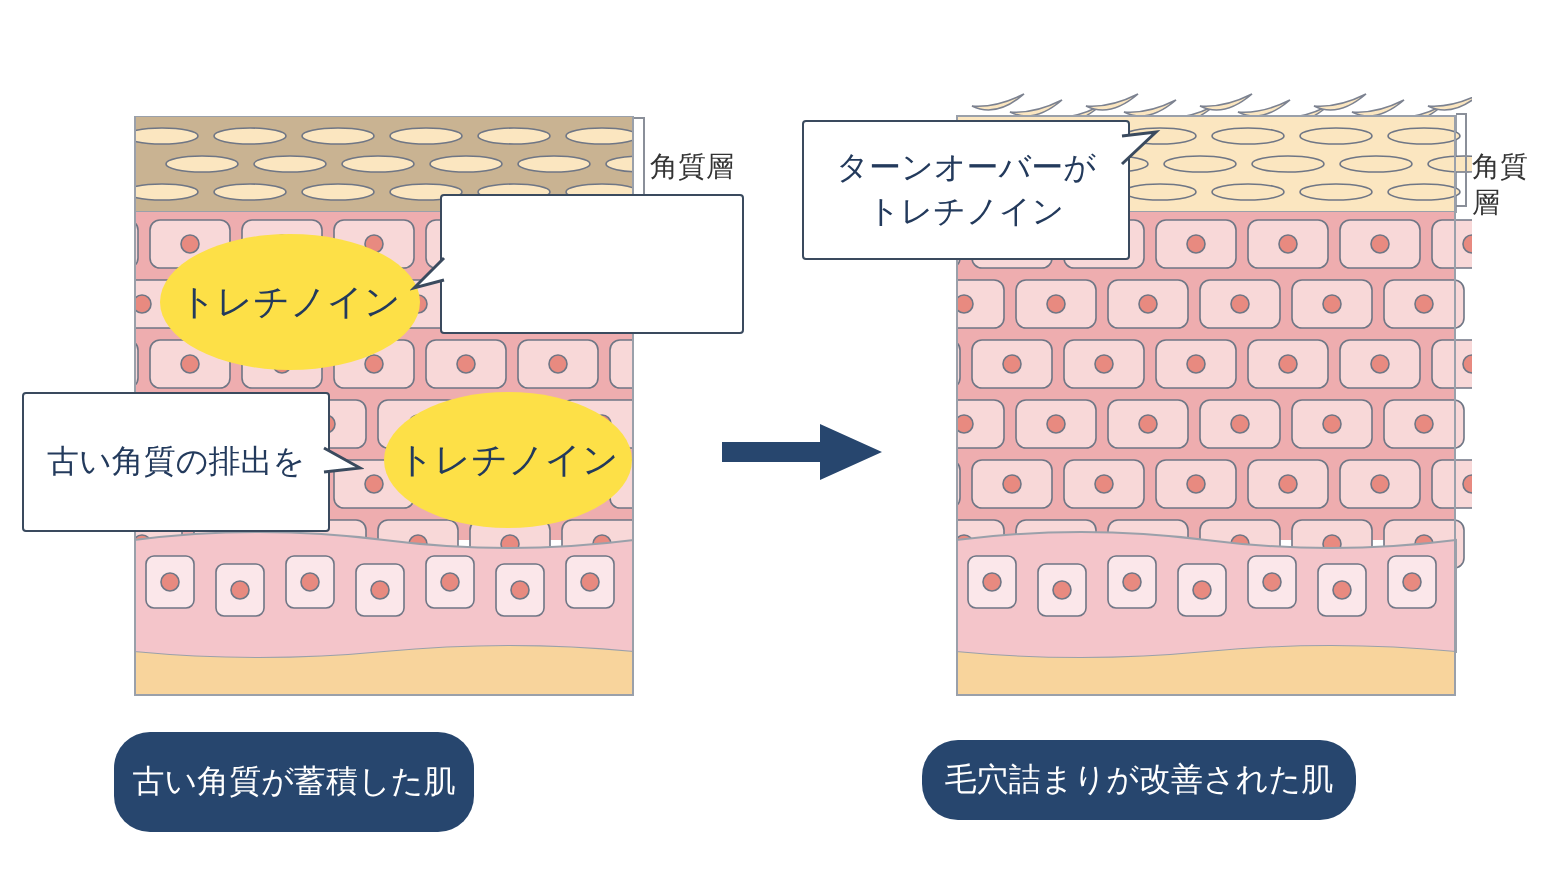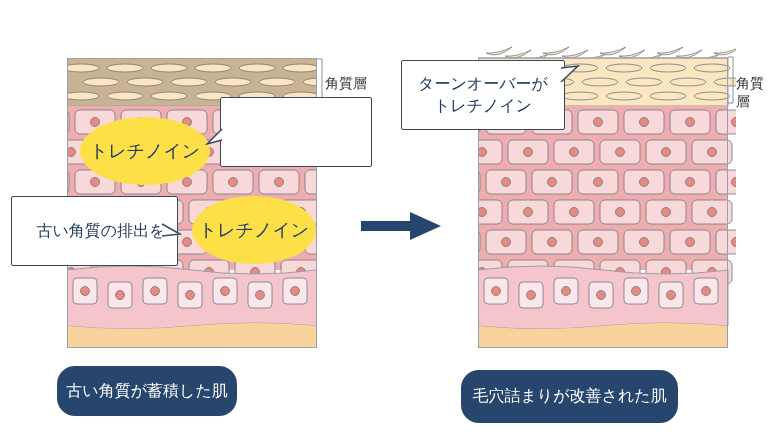--- a/index.html
+++ b/index.html
@@ -140,21 +140,21 @@
 
 <div class="ellipse" style="left:80px;top:117px;width:130px;height:68px;">トレチノイン</div>
 <div class="ellipse" style="left:192px;top:196px;width:124px;height:68px;">トレチノイン</div>
 
 <div class="bubble" style="left:220px;top:97px;width:150px;height:68px;">
 </div>
 <svg style="position:absolute;left:205px;top:128px" width="18" height="18">
   <path d="M17 1 L2 16 L17 12" fill="#fff" stroke="#3a4a5e" stroke-width="1.5"></path>
 </svg>
 
-<div class="bubble" style="left:11px;top:196px;width:152px;height:68px;padding-left:13px;">
+<div class="bubble" style="left:11px;top:196px;width:152px;height:68px;">
   <span>古い角質の排出を</span>
 </div>
 <svg style="position:absolute;left:160px;top:222px" width="22" height="18">
   <path d="M2 2 L20 12 L2 14" fill="#fff" stroke="#3a4a5e" stroke-width="1.5"></path>
 </svg>
 
 <div class="pill" style="left:57px;top:366px;width:180px;height:50px;">古い角質が蓄積した肌</div>
 
 <svg style="position:absolute;left:355px;top:212px" width="90" height="30">
   <path d="M6 9 H55 V0 L86 14 L55 28 V19 H6 Z" fill="#27466e"></path>
@@ -298,13 +298,13 @@
 <div class="layer-label" style="left:736px;top:75px;">角質層</div>
 
 <div class="bubble" style="left:401px;top:60px;width:162px;height:68px;">
   <span>ターンオーバーが</span>
   <span>トレチノイン</span>
 </div>
 <svg style="position:absolute;left:560px;top:64px" width="22" height="22">
   <path d="M1 4 L18 2 L1 18" fill="#fff" stroke="#3a4a5e" stroke-width="1.5"></path>
 </svg>
 
-<div class="pill" style="left:461px;top:370px;width:217px;height:53px;">毛穴詰まりが改善された肌</div>
+<div class="pill" style="left:461px;top:370px;width:217px;height:40px;">毛穴詰まりが改善された肌</div>
 
 </body></html>

